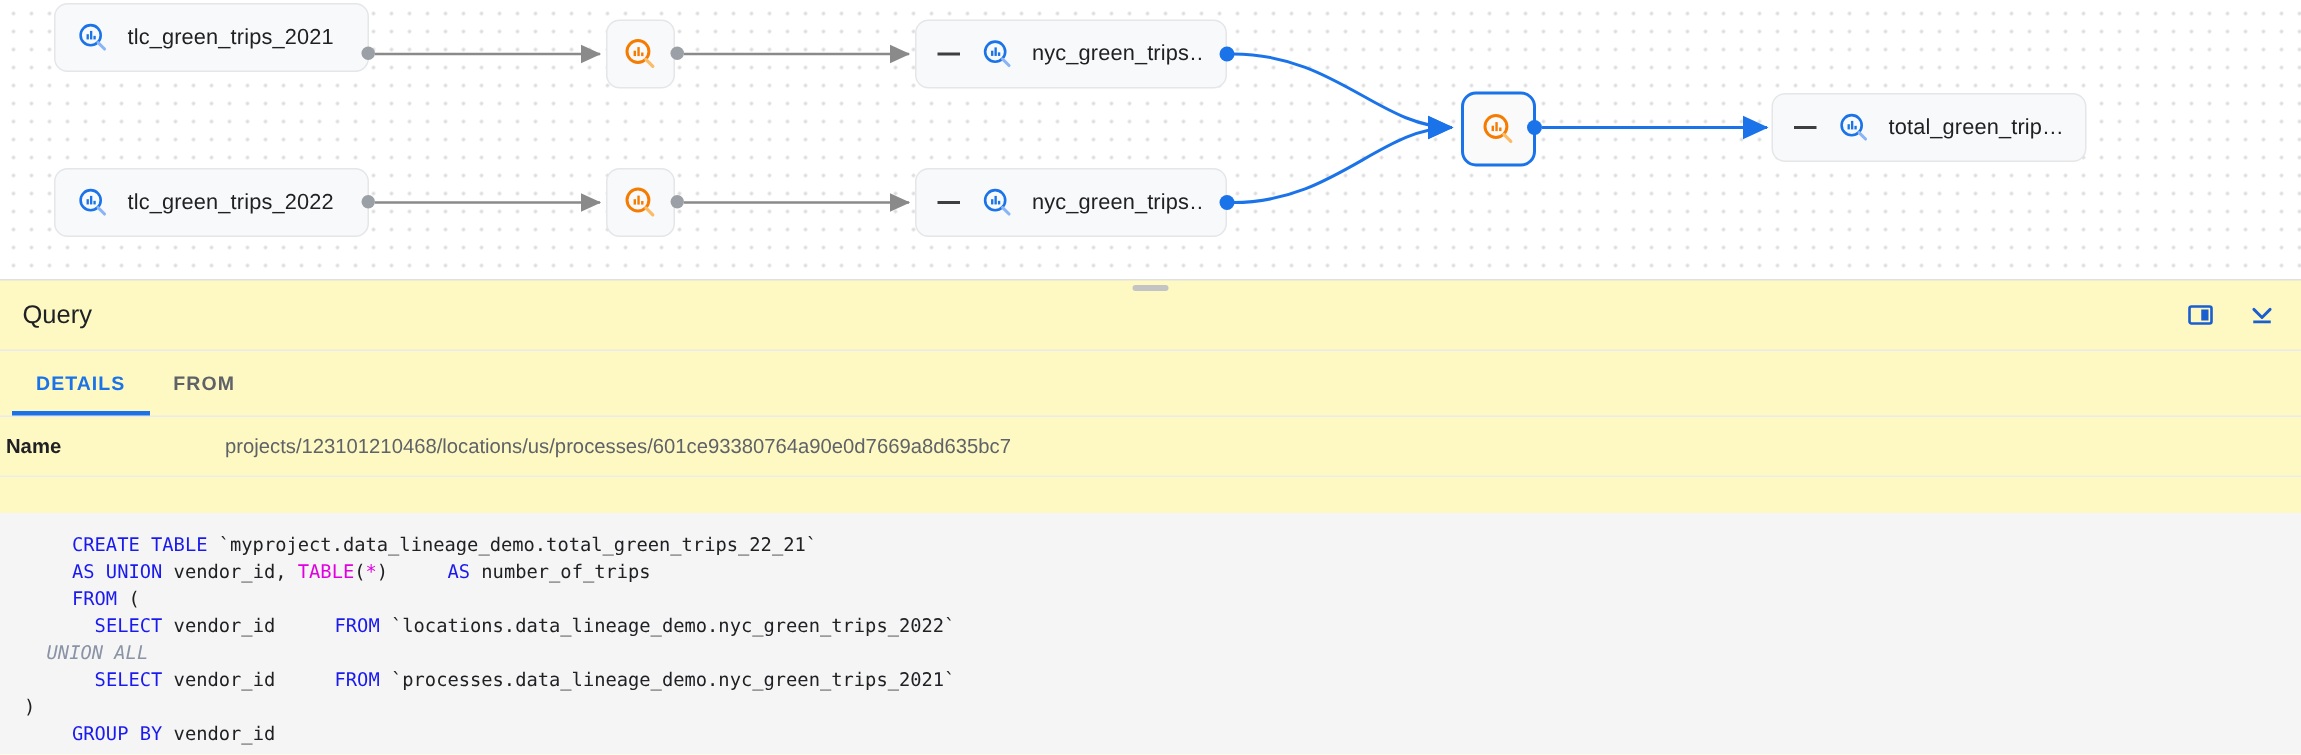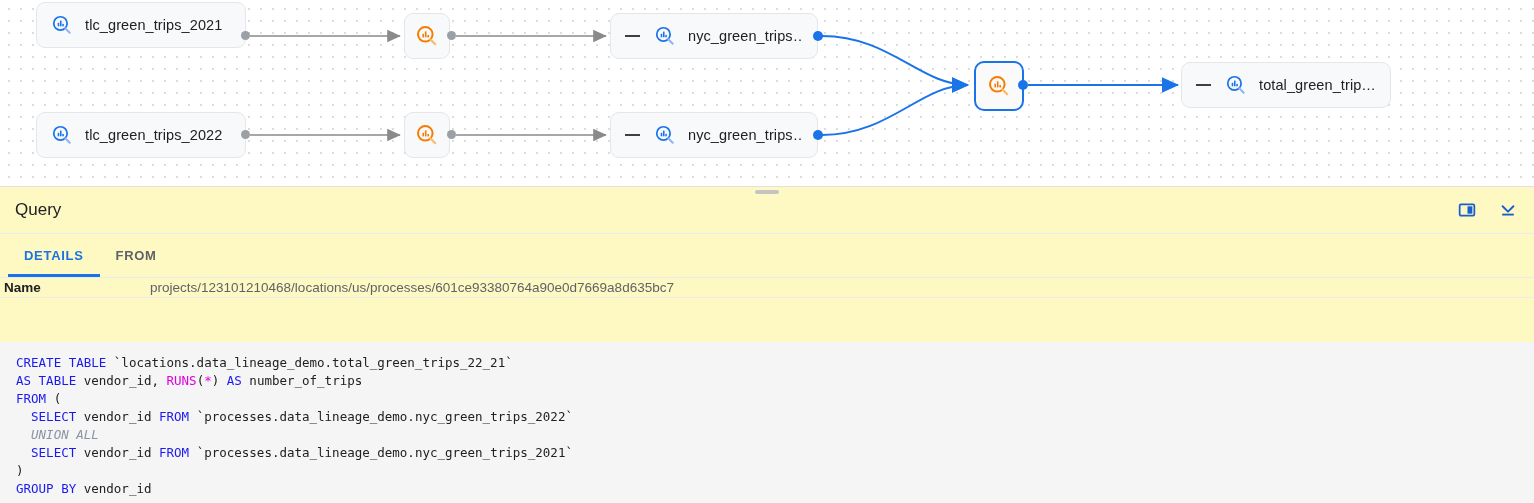--- a/index.html
+++ b/index.html
@@ -122,39 +122,39 @@
   }
   .tab.active { color: #1a73e8; }
   .tab.active::after {
     content: "";
     position: absolute; left: 0; right: 0; bottom: 0;
     height: 3px; background: #1a73e8;
   }
 
   .details-table { width: 100%; border-collapse: collapse; }
   .details-table tr { border-bottom: 1px solid #ececec; }
-  .details-table td { padding: 2px 0; font-size: 13.5px; vertical-align: middle; }
+  .details-table td { padding: 12px 0; font-size: 13.5px; vertical-align: middle; }
   .details-table td.k {
     width: 150px; padding-left: 4px;
     font-weight: bold; color: #202124;
   }
   .details-table td.v { color: #5f6368; }
 
   .sql {
     position: absolute; left: 0; right: 0; top: 155px; bottom: 0;
     background: #f5f5f5;
     padding: 12px 0 0 16px;
     font-family: "DejaVu Sans Mono", monospace;
     font-size: 12.5px;
     line-height: 18px;
     white-space: pre;
     color: #202124;
     overflow: hidden;
   }
-  .kw { color: #1a1aee; }
+  .kw { color: #1a1aee; margin-left: 32px; }
   .fn { color: #e000e0; }
   .dim { color: #8a94a6; font-style: italic; }
 </style>
 </head>
 <body>
 
 <div id="app">
 
   <div class="graph">
 
@@ -303,22 +303,22 @@
 
     <table class="details-table">
       <tbody>
           <tr>
         <td class="k">Name</td>
         <td class="v">projects/123101210468/locations/us/processes/601ce93380764a90e0d7669a8d635bc7</td>
       </tr>
     </tbody>
       </table>
 
-    <div class="sql"><span class="kw">CREATE TABLE</span><span> `locations.data_lineage_demo.total_green_trips_22_21`</span>
-<span class="kw">AS TABLE</span><span> vendor_id, </span><span class="fn">RUNS</span><span>(</span><span class="fn">*</span><span>) </span><span class="kw">AS</span><span> number_of_trips</span>
+    <div class="sql"><span class="kw">CREATE TABLE</span><span> `myproject.data_lineage_demo.total_green_trips_22_21`</span>
+<span class="kw">AS UNION</span><span> vendor_id, </span><span class="fn">TABLE</span><span>(</span><span class="fn">*</span><span>) </span><span class="kw">AS</span><span> number_of_trips</span>
 <span class="kw">FROM</span><span> (</span>
-<span>  </span><span class="kw">SELECT</span><span> vendor_id </span><span class="kw">FROM</span><span> `processes.data_lineage_demo.nyc_green_trips_2022`</span>
+<span>  </span><span class="kw">SELECT</span><span> vendor_id </span><span class="kw">FROM</span><span> `locations.data_lineage_demo.nyc_green_trips_2022`</span>
 <span class="dim">  UNION ALL</span>
 <span>  </span><span class="kw">SELECT</span><span> vendor_id </span><span class="kw">FROM</span><span> `processes.data_lineage_demo.nyc_green_trips_2021`</span>
 <span>)</span>
 <span class="kw">GROUP BY</span><span> vendor_id</span></div>
   </div>
 </div>
 
 </body></html>

